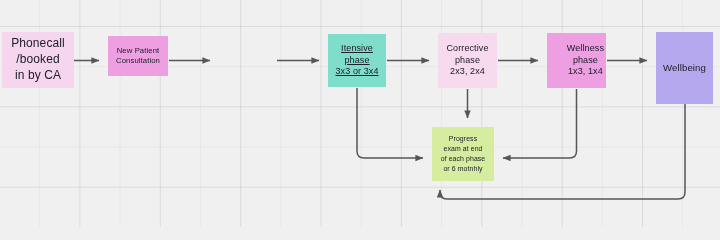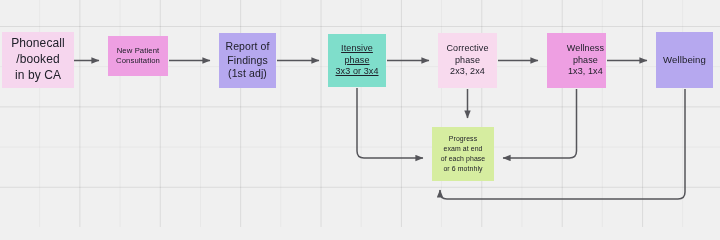--- a/index.html
+++ b/index.html
@@ -77,21 +77,21 @@
     background: #f8daee;
     font-size: 9px;
   }
   .n-wellness {
     left: 547px; top: 33px; width: 59px; height: 55px;
     background: #ee9fe2;
     font-size: 9px;
     justify-content: flex-end;
   }
   .n-wellbeing {
-    left: 656px; top: 32px; width: 57px; height: 56px;
+    left: 656px; top: 32px; width: 57px; height: 72px;
     background: #b6a8ef;
     font-size: 9.6px;
   }
   .n-progress {
     left: 432px; top: 127px; width: 62px; height: 54px;
     background: #d6eda0;
     font-size: 6.9px;
     line-height: 1.45;
   }
 </style>
@@ -126,25 +126,20 @@
     <span>Phonecall
 /booked
 in by CA</span>
   </div>
 
   <div class="node n-consult">
     <span>New Patient
 Consultation</span>
   </div>
 
-  <div class="node n-report">
-    <span>Report of
-Findings
-(1st adj)</span>
-  </div>
 
   <div class="node n-intensive">
     <span>Itensive
 phase
 3x3 or 3x4</span>
   </div>
 
   <div class="node n-corrective">
     <span>Corrective
 phase

